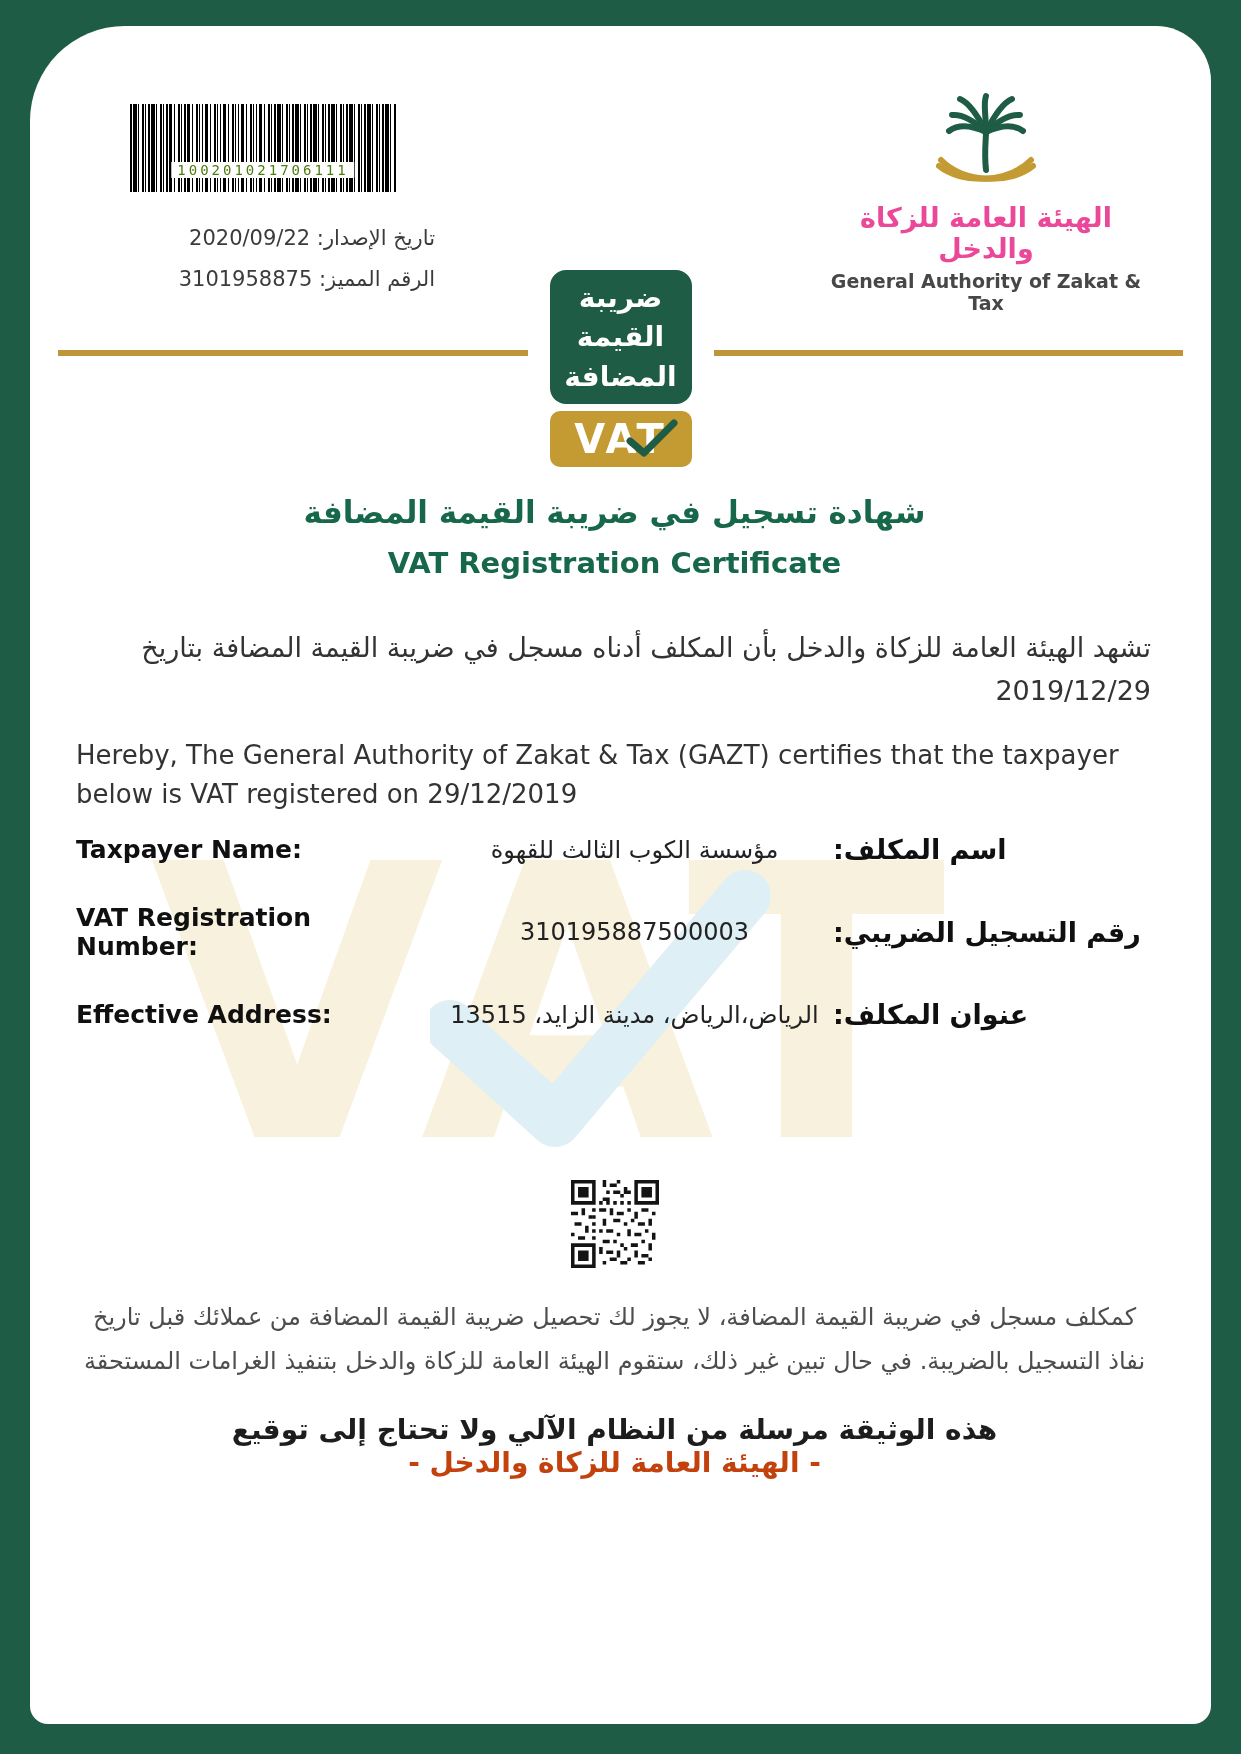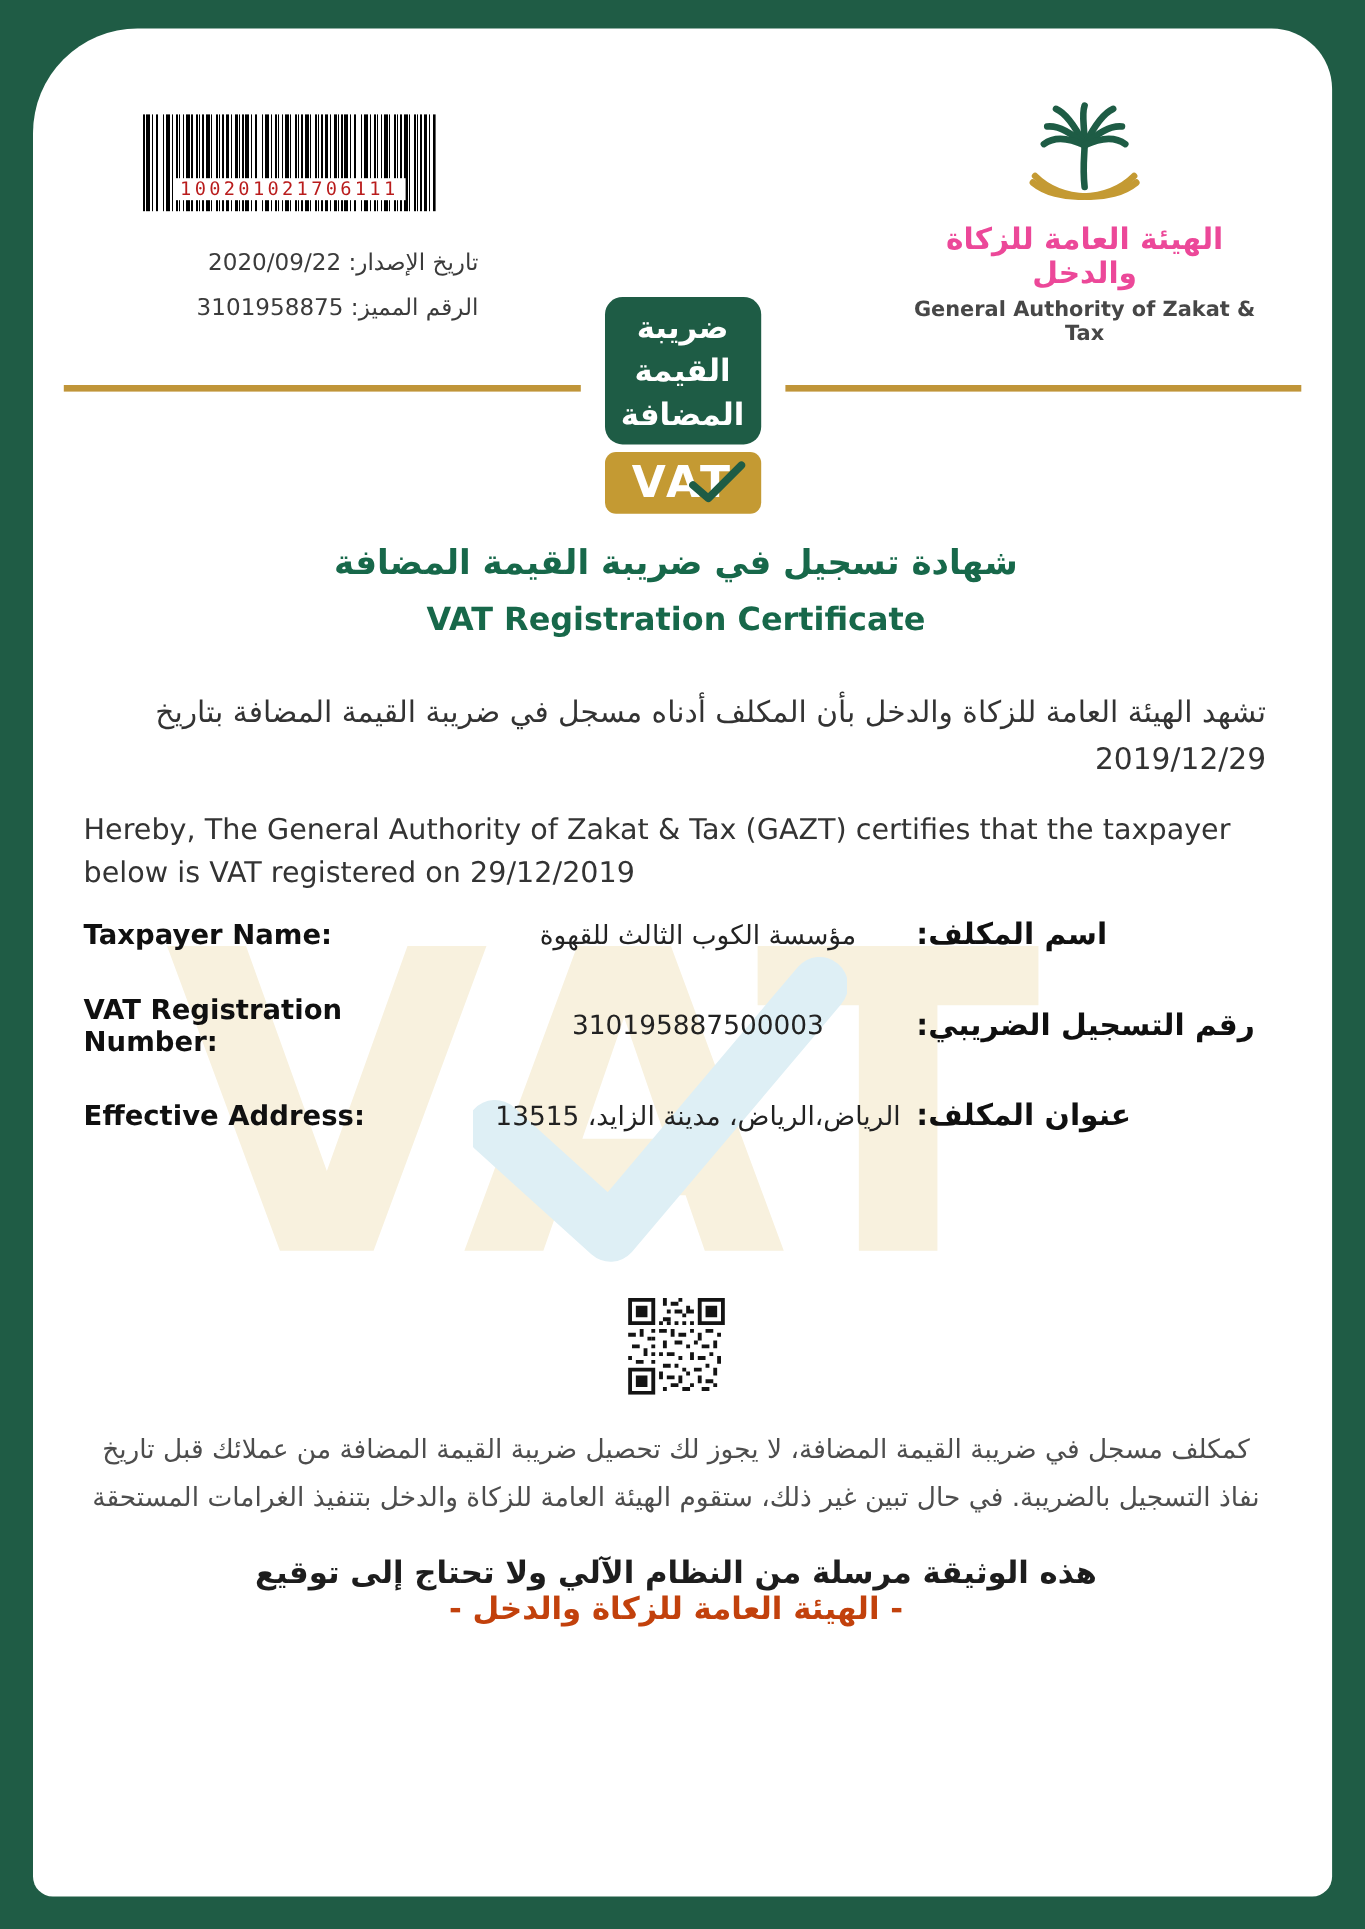--- a/index.html
+++ b/index.html
@@ -19,21 +19,21 @@
     background: repeating-linear-gradient(90deg,
       #000 0px, #000 1.5px, #fff 1.5px, #fff 3px,
       #000 3px, #000 6.5px, #fff 6.5px, #fff 8px,
       #000 8px, #000 9px,   #fff 9px, #fff 12px,
       #000 12px, #000 14px, #fff 14px, #fff 15px,
       #000 15px, #000 15.8px, #fff 15.8px, #fff 18px);
   }
   .barcode-num {
     position: absolute; left: 50%; transform: translateX(-50%); top: 58px;
     background: #fff; padding: 0 6px; font-family: "DejaVu Sans Mono", monospace;
-    font-size: 17px; letter-spacing: 3px; color: #b91c1c; white-space: nowrap;
+    font-size: 14px; letter-spacing: 3px; color: #4d7c0f; white-space: nowrap;
   }
   .doc-meta {
     position: absolute; left: 105px; top: 192px; width: 300px;
     direction: rtl; text-align: right; color: #3b3b3b;
     font-size: 21px; line-height: 1.95;
   }
   .doc-meta .lbl { font-weight: 400; }
 
   .logo-block {
     position: absolute; right: 55px; top: 48px; width: 340px; text-align: center;

